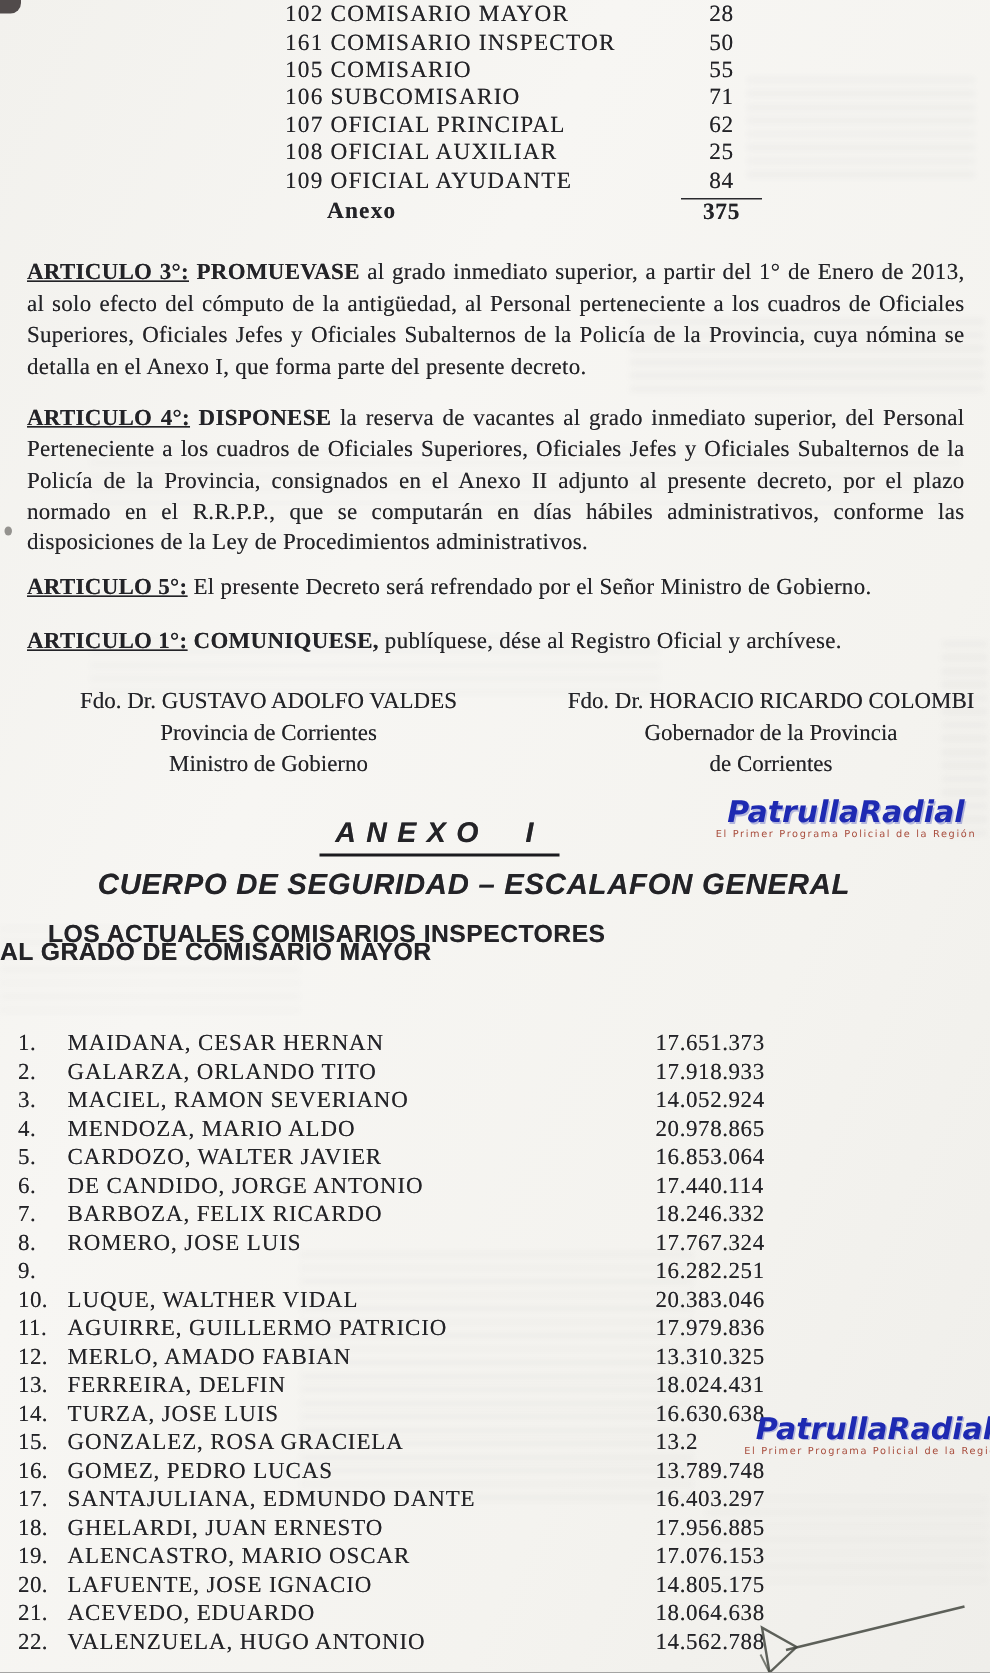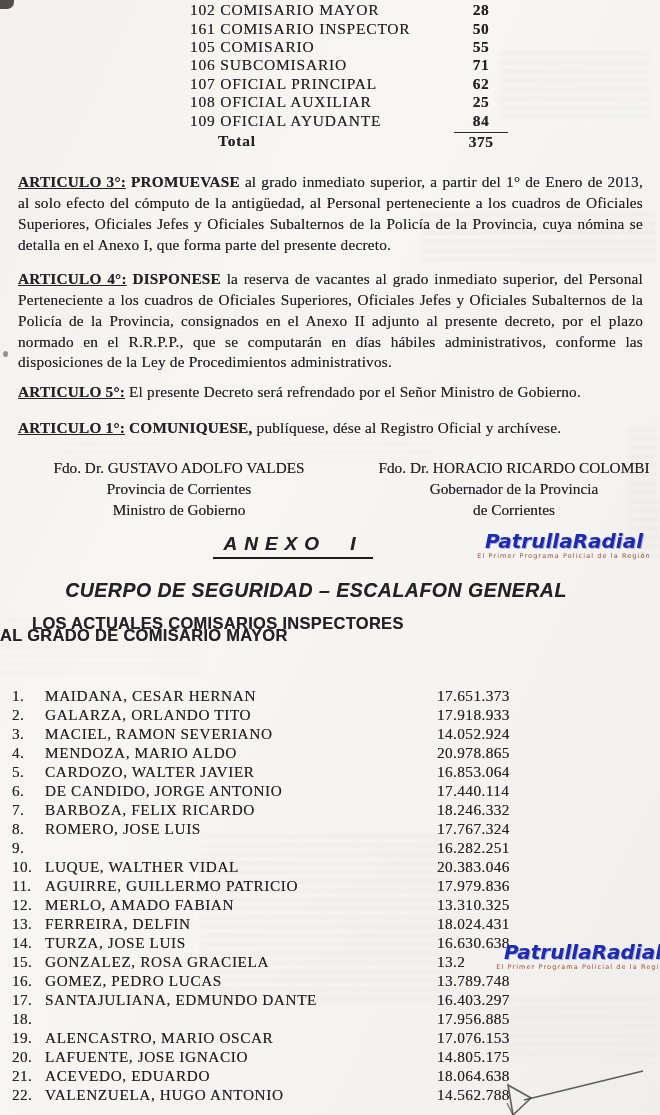--- a/index.html
+++ b/index.html
@@ -9,38 +9,38 @@
     font-family:"Liberation Serif", serif;
     color:#232327;
     overflow:hidden;
   }
   .ink { text-shadow: 0 0 .4px rgba(20,20,25,.55); }
 
   
   .summary { position:absolute; top:1px; left:190px; width:318px; }
   .srow { display:flex; height:18.4px; align-items:center; font-size:15.5px; letter-spacing:.8px; }
   .srow .lbl { flex:1; white-space:nowrap; }
-  .srow .val { width:54px; text-align:center; letter-spacing:.5px;font-weight:bold; }
+  .srow .val { width:54px; text-align:center; letter-spacing:.5px; }
   .srow.total { margin-top:1px; }
   .srow.total .lbl { padding-left:28px; font-weight:bold; }
   .srow.total .val { font-weight:bold; border-top:1.6px solid #2a2a2e; }
 
   
   .article { position:absolute; left:18px; width:625px; text-align:justify;
              font-size:15.3px; line-height:20.8px; letter-spacing:.2px; }
   .art-heading { font-weight:bold; text-decoration:underline; }
   .art-lead { font-weight:bold; }
 
   
   .sig { position:absolute; top:457px; text-align:center; font-size:15.3px; line-height:21px; }
   .sig-left { left:28px; width:302px; }
   .sig-right { left:368px; width:292px; }
 
   
-  .anexo-wrap { position:absolute; top:533px; left:0; width:586px; text-align:center; }
+  .anexo-wrap { position:absolute; top:545px; left:0; width:586px; text-align:center; }
   .anexo-title {
     display:inline-block; font-family:"Liberation Sans", sans-serif;
     font-weight:bold; font-style:italic; font-size:19px;
     letter-spacing:7px; word-spacing:12px;
     border-bottom:2.5px solid #1b1b1f; padding:0 10px 2px 10px;
   }
 
   
   .logo { position:absolute; width:192px; text-align:center; line-height:1; }
   .logo-text {
@@ -137,21 +137,21 @@
         <span class="val">25</span>
       </div>
 
       <div class="srow">
         <span class="lbl">109 OFICIAL AYUDANTE</span>
         <span class="val">84</span>
       </div>
     </div>
   <div class="summary ink" style="top:131px;">
     <div class="srow total">
-      <span class="lbl">Total</span>
+      <span class="lbl">Anexo</span>
       <span class="val">375</span>
     </div>
   </div>
 
   <div>
 
       <p class="article ink" style="top: 157px;"><span class="art-heading">ARTICULO 3°:</span> <span class="art-lead">PROMUEVASE</span> <span>al grado inmediato superior, a partir del 1° de Enero de 2013, al solo efecto del cómputo de la antigüedad, al Personal perteneciente a los cuadros de Oficiales Superiores, Oficiales Jefes y Oficiales Subalternos de la Policía de la Provincia, cuya nómina se detalla en el Anexo I, que forma parte del presente decreto.</span></p>
 
       <p class="article ink" style="top: 254px;"><span class="art-heading">ARTICULO 4°:</span> <span class="art-lead">DISPONESE</span> <span>la reserva de vacantes al grado inmediato superior,  del  Personal Perteneciente a los cuadros de Oficiales Superiores, Oficiales Jefes y Oficiales Subalternos de la Policía de la Provincia, consignados en el Anexo II adjunto al presente decreto, por el plazo normado en el R.R.P.P., que se computarán en días hábiles administrativos, conforme las disposiciones de la Ley de Procedimientos administrativos.</span></p>
 
@@ -282,20 +282,21 @@
       </div>
 
       <div class="rrow">
         <span class="rnum">17.</span>
         <span class="rname">SANTAJULIANA, EDMUNDO DANTE</span>
         <span class="rdni">16.403.297</span>
       </div>
 
       <div class="rrow">
         <span class="rnum">18.</span>
+        <span class="rname">GHELARDI, JUAN ERNESTO</span>
         <span class="rdni">17.956.885</span>
       </div>
 
       <div class="rrow">
         <span class="rnum">19.</span>
         <span class="rname">ALENCASTRO, MARIO OSCAR</span>
         <span class="rdni">17.076.153</span>
       </div>
 
       <div class="rrow">

